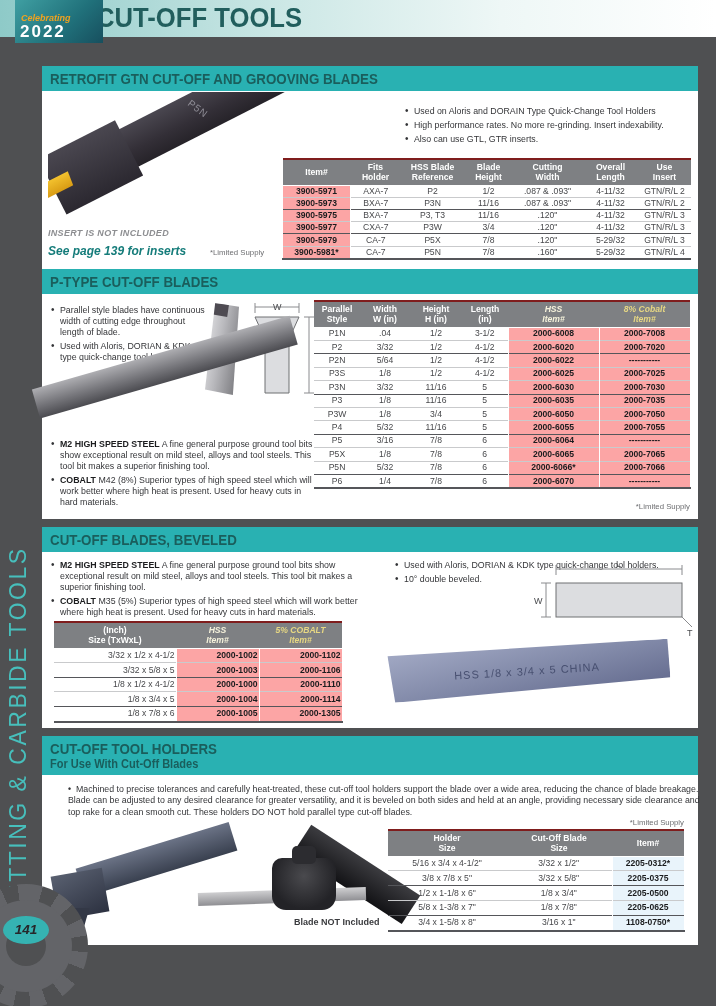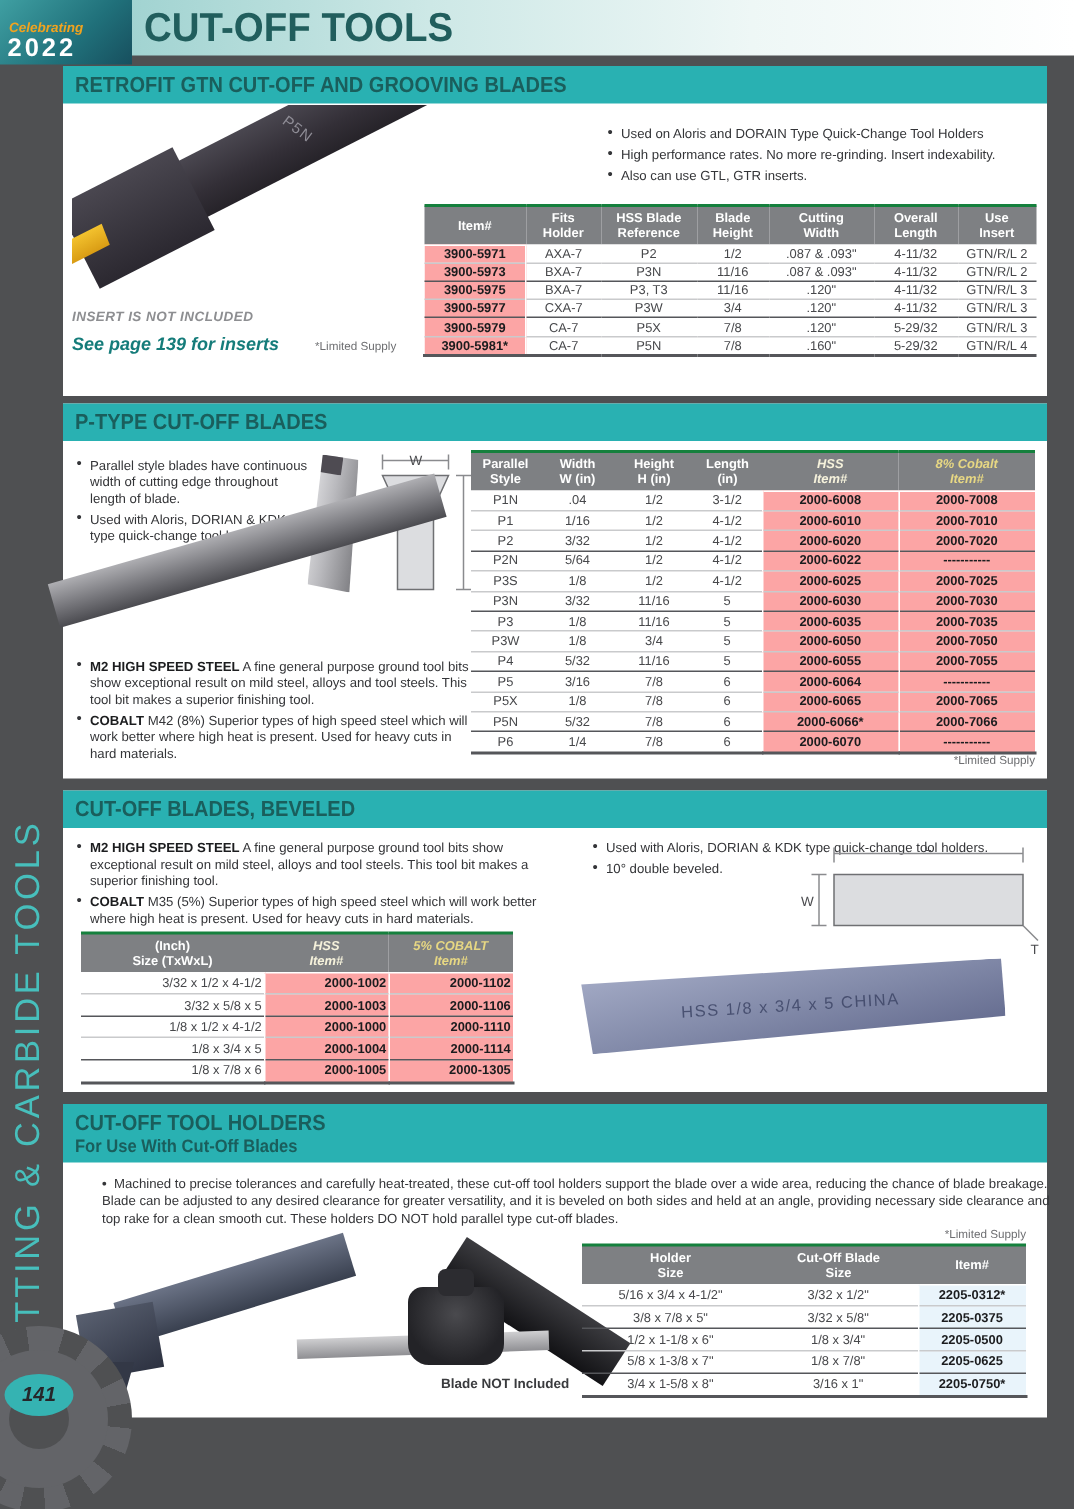--- a/index.html
+++ b/index.html
@@ -9,21 +9,21 @@
     background: #4f5052;
     font-family: "Liberation Sans", sans-serif;
     overflow: hidden;
   }
   
   .topbar {
     position:absolute; left:0; top:0; width:716px; height:37px;
     background: linear-gradient(90deg, #8ecac8 0%, #cde8e6 40%, #eef7f6 70%, #ffffff 100%);
   }
   .logo {
-    position:absolute; left:0; top:0; width:88px; height:43px;
+    position:absolute; left:15px; top:0; width:88px; height:43px;
     background: linear-gradient(135deg,#3f9fa2 0%, #20707a 60%, #174f5e 100%);
     z-index:5;
   }
   .logo .cele { position:absolute; left:6px; top:13px; color:#f0a31f; font-size:9px; font-weight:bold; font-style:italic; }
   .logo .year { position:absolute; left:5px; top:22px; color:#ffffff; font-size:17px; font-weight:bold; letter-spacing:2px; }
   .main-title {
     position:absolute; left:96px; top:3px;
     font-size:27px; font-weight:bold; color:#215e5d; letter-spacing:0;
     transform:scaleX(0.95); transform-origin:left top;
   }
@@ -41,38 +41,38 @@
   .gear::after { content:""; position:absolute; inset:16px; border-radius:50%; background:#636468; }
   .gear::before { content:""; position:absolute; inset:42px; border-radius:50%; background:#4f5052; z-index:2; }
   .page-badge {
     position:absolute; left:3px; top:916px; width:46px; height:28px;
     background:#35b3b2; border-radius:50%;
     text-align:center; line-height:28px;
     font-size:13.5px; font-weight:bold; font-style:italic; color:#26272a; z-index:3;
   }
   
   .card { position:absolute; left:42px; width:656px; background:#ffffff; }
-  #card1 { top:44px;  height:220px; }
+  #card1 { top:66px;  height:220px; }
   #card2 { top:269px; height:250px; }
   #card3 { top:527px; height:201px; }
   #card4 { top:736px; height:209px; background:#ffffff; }
   .card-header {
     position:absolute; left:0; top:0; width:100%;
     background:#29b1b2; color:#1a5e5c; padding:4px 8px 3px;
   }
   .card-header .t { display:inline-block; font-size:14.5px; font-weight:bold; letter-spacing:0; transform:scaleX(0.92); transform-origin:left; line-height:1.1; }
   .card-header .t2 { display:block; font-size:12px; font-weight:bold; transform:scaleX(0.92); transform-origin:left; line-height:1.15; }
   
   ul.bullets { list-style:none; position:absolute; }
   ul.bullets li { position:relative; padding-left:10px; font-size:8.8px; color:#343538; line-height:1.25; margin-bottom:3px; }
   ul.bullets li::before { content:"\2022"; position:absolute; left:1px; top:-1px; font-size:10px; color:#343538; }
   ul.bullets b { color:#1c1d1f; }
   
   table.cat { position:absolute; border-collapse:collapse; table-layout:fixed;
-    border-top:2px solid #15803d; border-bottom:2px solid #55565a; background:#fff; }
+    border-top:2px solid #7f1d1d; border-bottom:2px solid #55565a; background:#fff; }
   table.cat thead th {
     background:#7e8083; color:#ffffff; font-weight:bold; font-size:8.6px;
     line-height:1.2; padding:2px 1px; white-space:pre-line; text-align:center; vertical-align:middle;
     border-bottom:1.5px solid #ffffff;
   }
   table.cat th.acc-hss    { font-style:italic; color:#f6f2dc; }
   table.cat th.acc-cobalt { font-style:italic; color:#e7d783; }
   table.cat td { font-size:8.6px; color:#47484b; text-align:center; line-height:1.05; padding:1.5px 1px; }
   table.cat tbody td { border-top:1px solid #c9cacc; }
   table.cat tbody tr:first-child td { border-top:none; }
@@ -312,28 +312,20 @@
       <tbody>
         <tr>
           <td>P1N</td>
           <td>.04</td>
           <td>1/2</td>
           <td>3-1/2</td>
           <td class="shaded bold">2000-6008</td>
           <td class="shaded bold">2000-7008</td>
         </tr>
         <tr>
-          <td>P1</td>
-          <td>1/16</td>
-          <td>1/2</td>
-          <td>4-1/2</td>
-          <td class="shaded bold">2000-6010</td>
-          <td class="shaded bold">2000-7010</td>
-        </tr>
-        <tr>
           <td>P2</td>
           <td>3/32</td>
           <td>1/2</td>
           <td>4-1/2</td>
           <td class="shaded bold">2000-6020</td>
           <td class="shaded bold">2000-7020</td>
         </tr>
         <tr class="gs">
           <td>P2N</td>
           <td>5/64</td>
@@ -546,17 +538,17 @@
           <td class="shaded bold">2205-0500</td>
         </tr>
         <tr>
           <td>5/8 x 1-3/8 x 7"</td>
           <td>1/8 x 7/8"</td>
           <td class="shaded bold">2205-0625</td>
         </tr>
         <tr class="gs">
           <td>3/4 x 1-5/8 x 8"</td>
           <td>3/16 x 1"</td>
-          <td class="shaded bold">2205-0750*</td>
+          <td class="shaded bold">1108-0750*</td>
         </tr>
       </tbody>
     </table>
 </div>
 
 </body></html>

